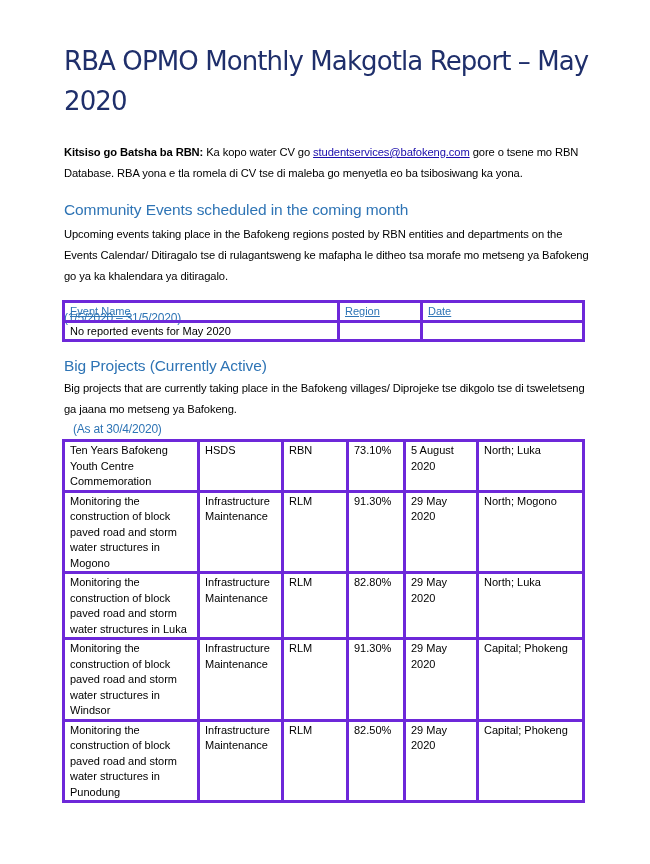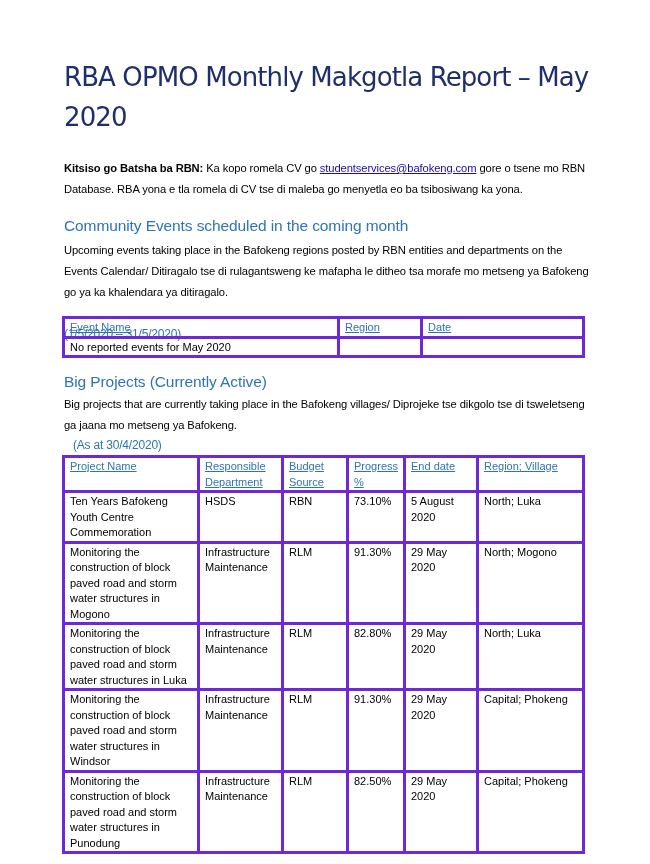--- a/index.html
+++ b/index.html
@@ -1,18 +1,18 @@
 <!DOCTYPE html>
 <html><head>
 <meta charset="utf-8">
 <style>
   html, body { margin:0; padding:0; background:#ffffff; }
   body { width:650px; height:864px; position:relative; overflow:hidden;
          font-family:"Liberation Sans", sans-serif; color:#000; }
-  .page { position:absolute; left:0; top:16px; width:650px; height:772px; }
+  .page { position:absolute; left:0; top:0; width:650px; height:772px; }
   .title { position:absolute; left:64px; top:41px; width:540px;
            font-family:"DejaVu Sans", sans-serif; font-size:26px; line-height:40px;
            color:#1f2f6b; letter-spacing:-0.9px; font-weight:normal; margin:0; }
   .para { position:absolute; left:64px; font-size:11.2px; line-height:21px; color:#000; width:530px; letter-spacing:-0.1px; }
   .para b { font-weight:bold; }
   .para a { color:#1a0dab; text-decoration:underline; }
   .h2 { position:absolute; left:64px; font-size:15.5px; color:#2e74b5; margin:0; font-weight:normal; letter-spacing:-0.1px; }
   .sub { position:absolute; left:64px; font-size:12px; color:#2e74b5; letter-spacing:-0.2px; }
   table { position:absolute; border-collapse:collapse; font-size:11px; table-layout:fixed; }
   td, th { border:3px solid #6d28d9; vertical-align:top; padding:1px 4px 0 5px; text-align:left; font-weight:normal; line-height:15.5px; }
@@ -21,21 +21,21 @@
   .projects { left:62px; top:439px; width:520px; }
 </style>
 </head>
 <body>
 
 <div class="page">
 
   <h1 class="title">RBA OPMO Monthly Makgotla Report – May 2020</h1>
 
   <div class="para" style="top:142px;">
-    <b>Kitsiso go Batsha ba RBN:</b><span> Ka kopo romela CV go </span><a title="studentservices@bafokeng.com">studentservices@bafokeng.com</a><span> gore o tsene mo RBN Database. RBA yona e tla romela di CV tse di maleba go menyetla eo ba tsibosiwang ka yona.</span>
+    <b>Kitsiso go Batsha ba RBN:</b><span> Ka kopo water CV go </span><a title="studentservices@bafokeng.com">studentservices@bafokeng.com</a><span> gore o tsene mo RBN Database. RBA yona e tla romela di CV tse di maleba go menyetla eo ba tsibosiwang ka yona.</span>
   </div>
 
   <h2 class="h2" style="top:201px;">Community Events scheduled in the coming month</h2>
   <div class="para" style="top:224px;">Upcoming events taking place in the Bafokeng regions posted by RBN entities and departments on the Events Calendar/ Ditiragalo tse di rulagantsweng ke mafapha le ditheo tsa morafe mo metseng ya Bafokeng go ya ka khalendara ya ditiragalo.</div>
   <div class="sub" style="top:283px;margin-top:28px;">(1/5/2020 – 31/5/2020)</div>
 
   <table class="events">
     <colgroup>
         <col style="width:275px">
         <col style="width:83px">
@@ -62,28 +62,20 @@
   <table class="projects">
     <colgroup>
       <col style="width:135px">
         <col style="width:84px">
         <col style="width:65px">
       <col style="width:57px">
         <col style="width:73px">
         <col style="width:106px">
     </colgroup>
     <tbody>
-        <tr>
-      <th><span class="h">Project Name</span></th>
-      <th><span class="h">Responsible Department</span></th>
-      <th><span class="h">Budget Source</span></th>
-      <th><span class="h">Progress %</span></th>
-      <th><span class="h">End date</span></th>
-      <th><span class="h">Region; Village</span></th>
-    </tr>
     <tr>
       <td>Ten Years Bafokeng Youth Centre Commemoration</td>
       <td>HSDS</td>
       <td>RBN</td>
       <td>73.10%</td>
       <td>5 August 2020</td>
       <td>North; Luka</td>
     </tr>
     <tr>
       <td>Monitoring the construction of block paved road and storm water structures in Mogono</td>

